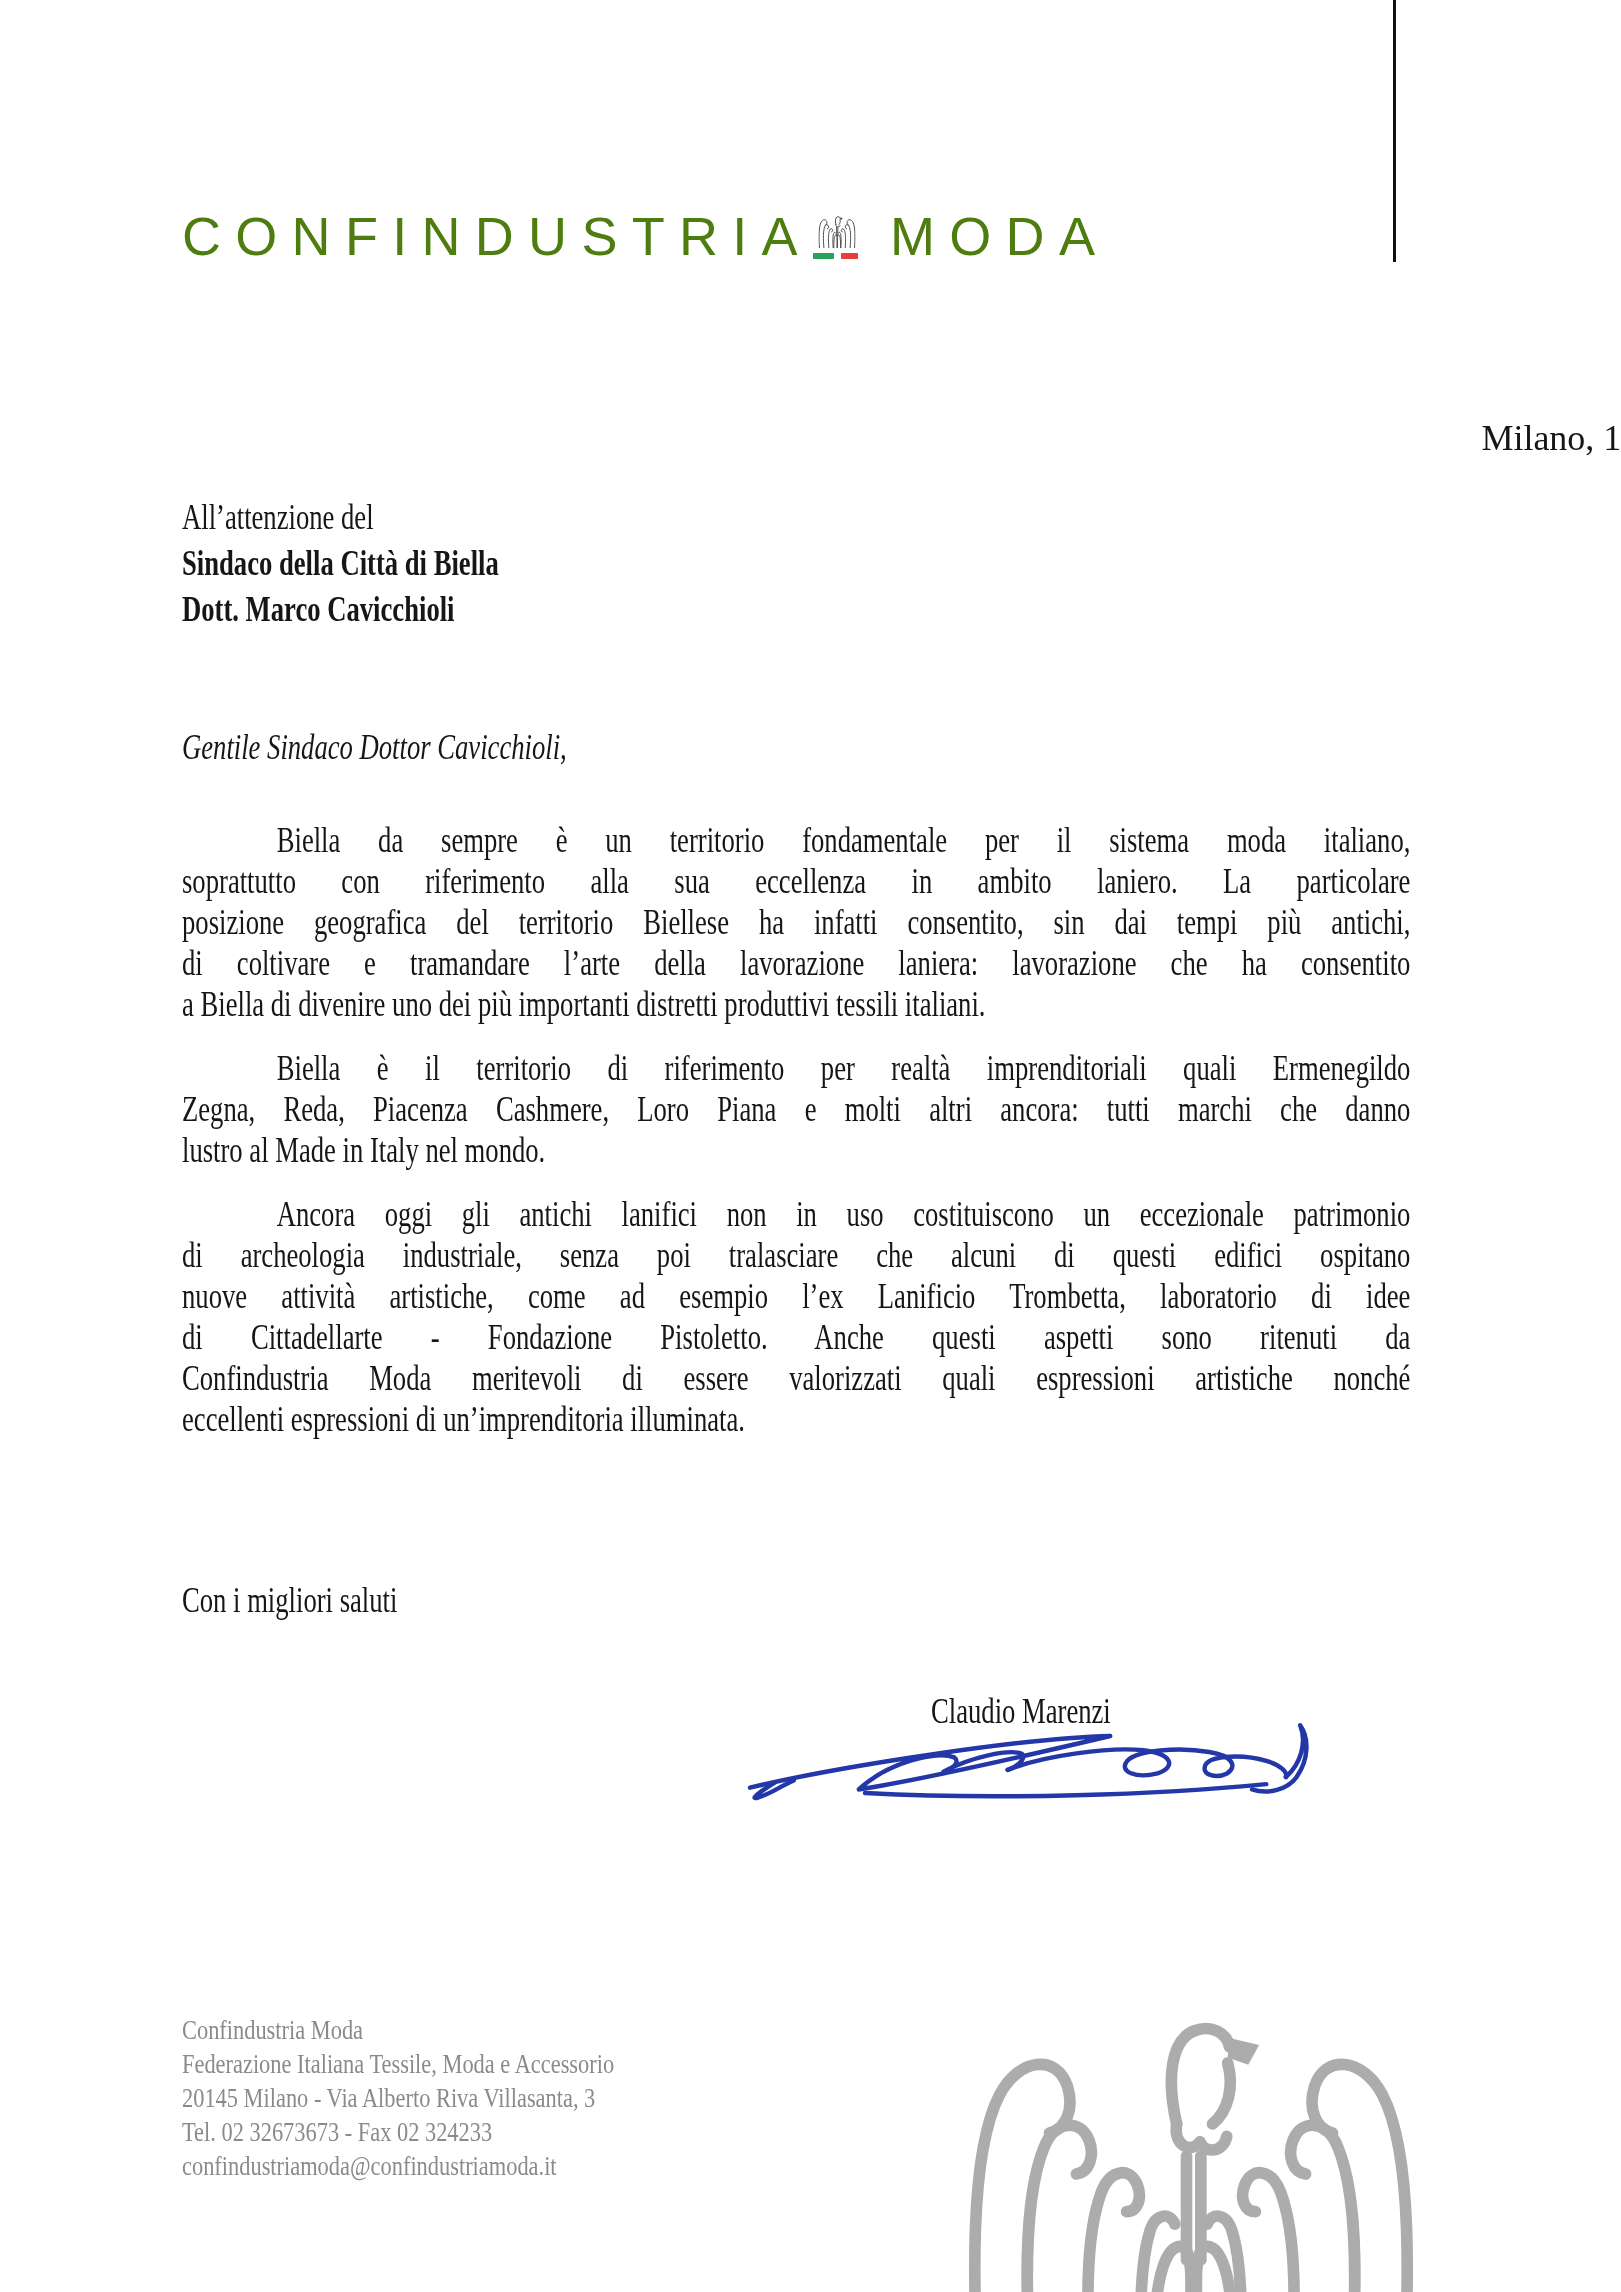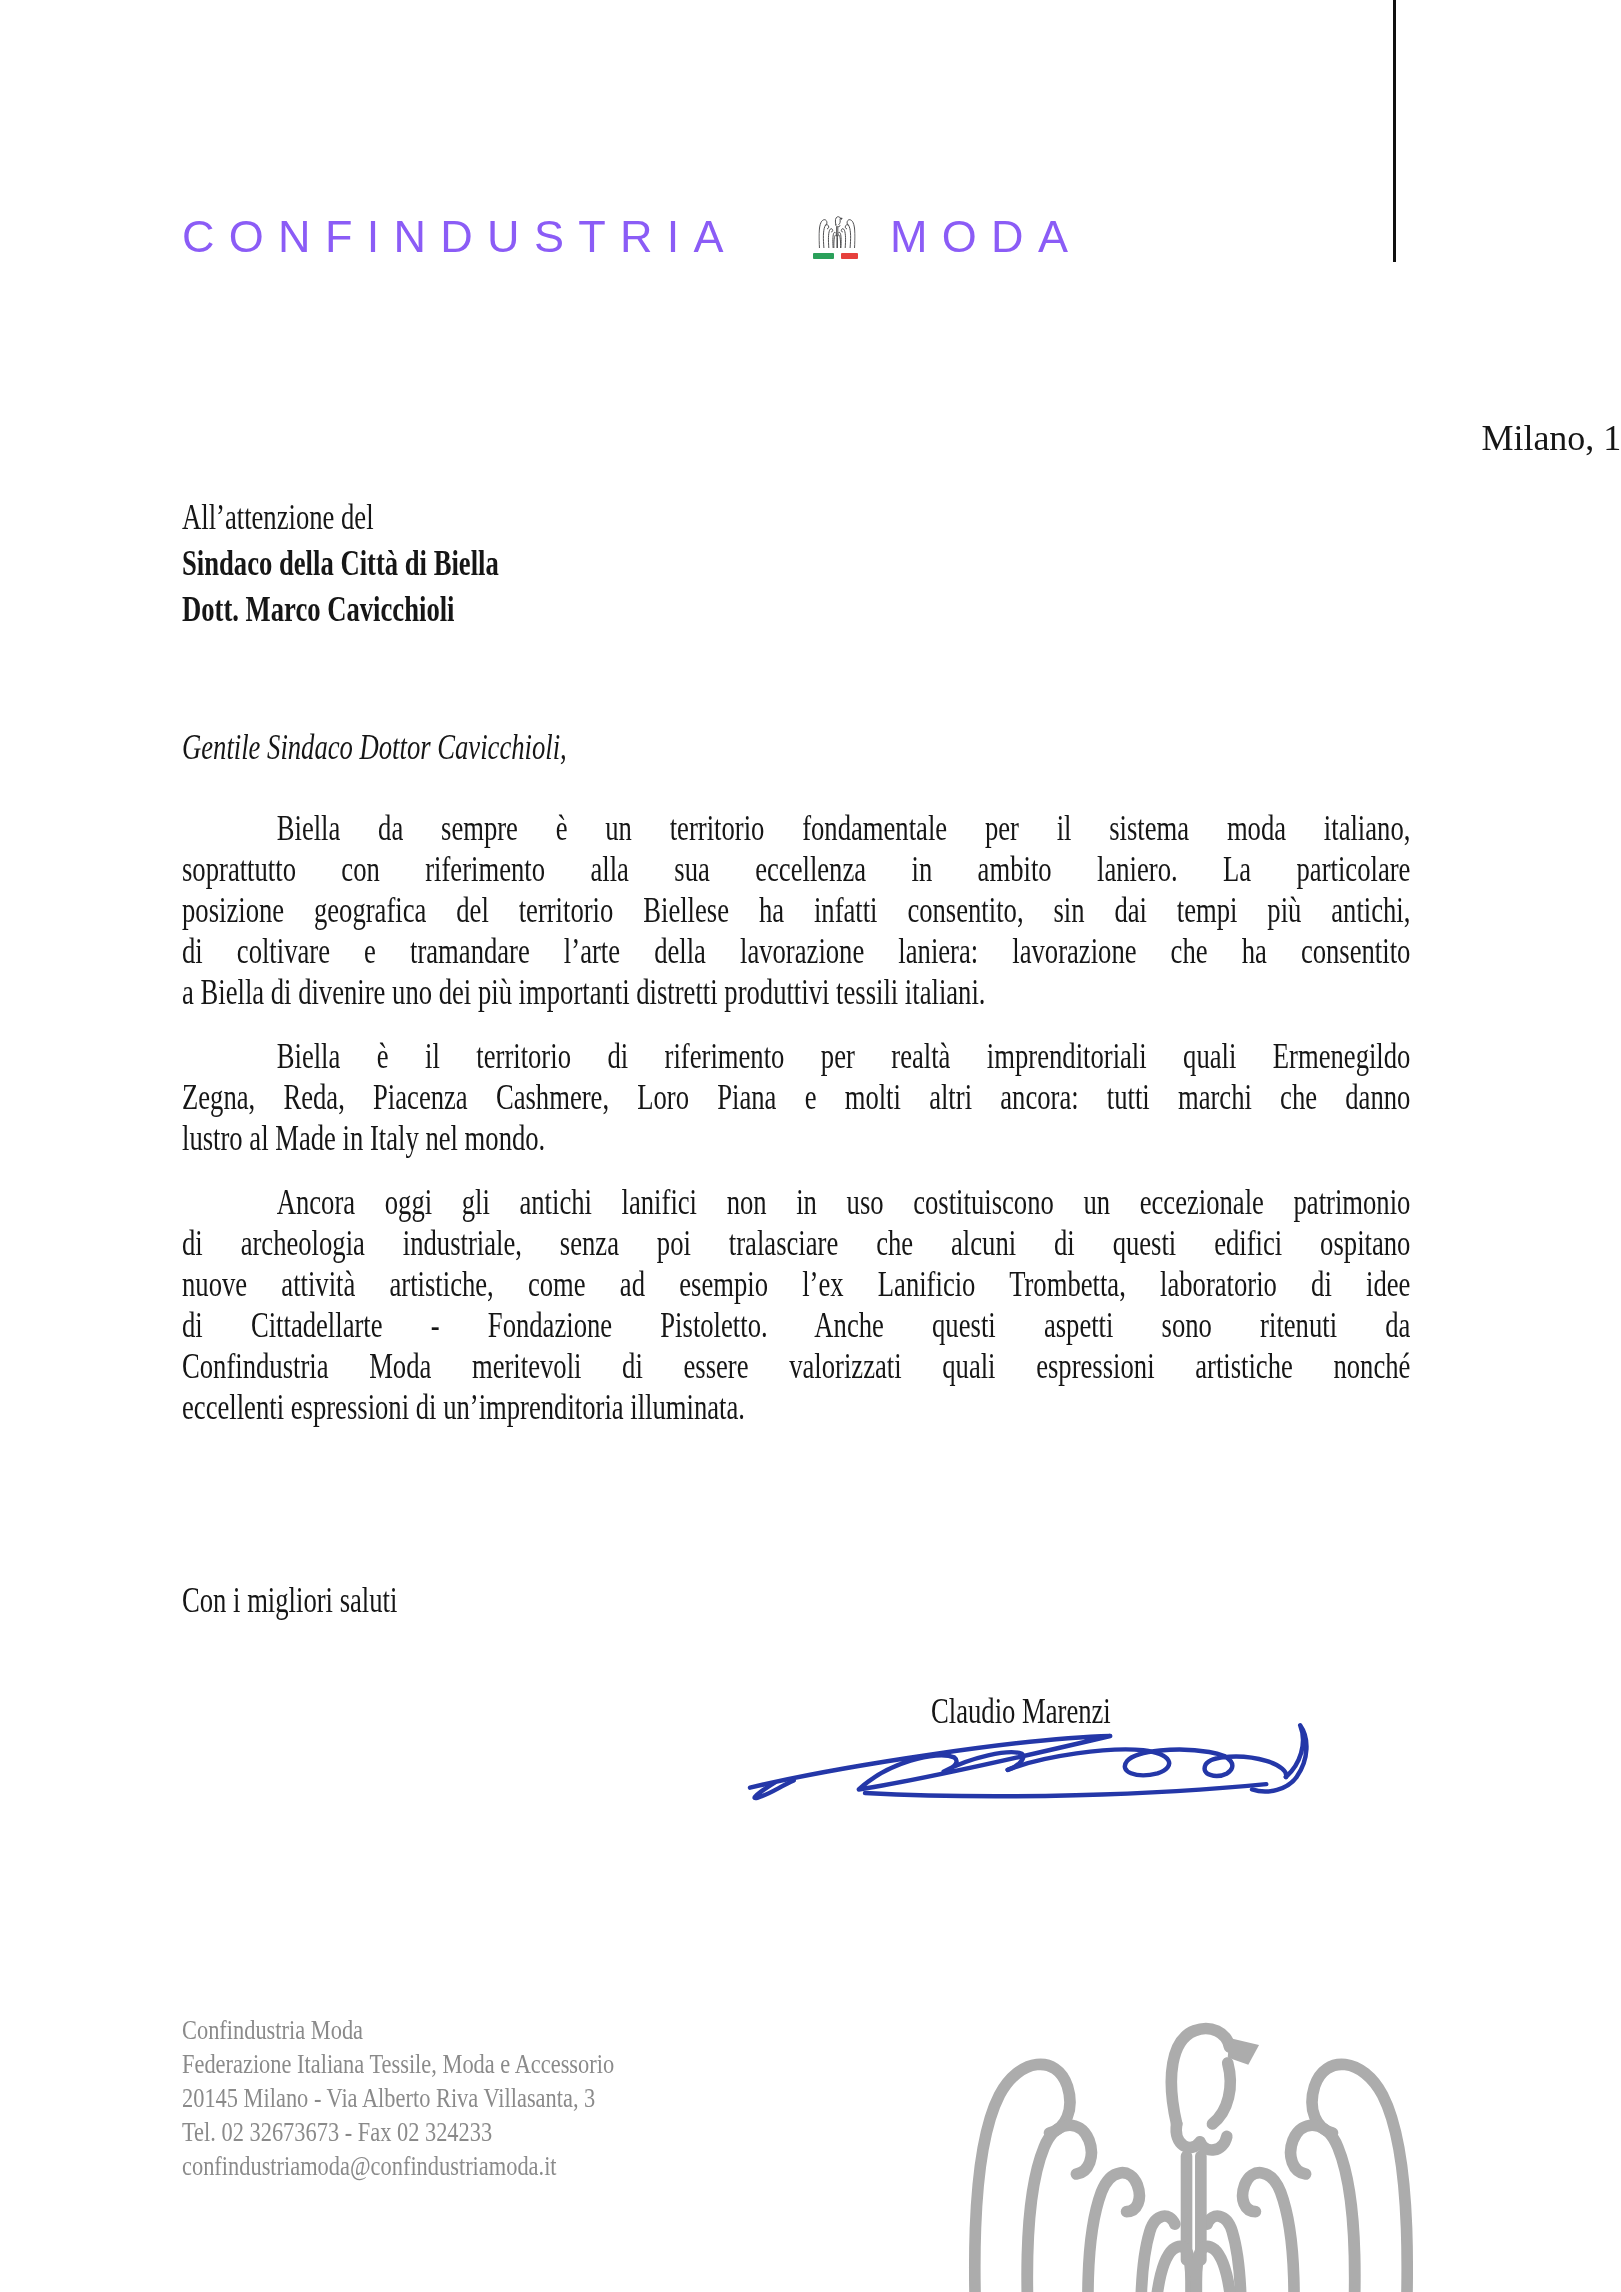--- a/index.html
+++ b/index.html
@@ -4,43 +4,43 @@
 <style>
   html,body { margin:0; padding:0; background:#ffffff; }
   #page {
     position:relative; width:1621px; height:2293px;
     background:#ffffff; overflow:hidden;
     font-family:"Liberation Serif", serif; color:#161616;
   }
   
   .brand {
     position:absolute; top:213px; font-family:"Liberation Sans", sans-serif;
-    font-size:45px; line-height:47px; font-weight:400; letter-spacing:14.3px;
-    color:#8b5cf6; white-space:nowrap;
+    font-size:54px; line-height:47px; font-weight:400; letter-spacing:14.3px;
+    color:#4d7c0f; white-space:nowrap;
   }
   #brand-left { left:182px; }
   #brand-right { left:890px; }
   #emblem-wrap { position:absolute; left:813px; top:216px; width:47px; height:47px; }
   #emblem-eagle { position:absolute; left:5.4px; top:0; width:38px; height:32px; color:#4a4a4c; }
   .flag-dash { position:absolute; top:37px; height:6.3px; border-radius:0.9px; }
   #flag-green { left:0; width:20.6px; }
   #flag-red   { left:28px; width:17px; }
   #edge-line { position:absolute; left:1393px; top:0; width:2.7px; height:262px; background:#101010; }
   
   .cond { transform:scaleX(0.74); transform-origin:0 0; }
   
   #date-line {
     position:absolute; left:182px; top:418px; width:1660px;
     font-size:36px; line-height:41px; text-align:right; white-space:nowrap;
   }
   #recipient { position:absolute; left:182px; top:494px; font-size:36px; line-height:46px; white-space:nowrap; }
   #recipient .bold { font-weight:bold; }
   #salutation { position:absolute; left:182px; top:727px; font-size:36px; line-height:41px; font-style:italic; white-space:nowrap; }
   #letter-body { position:absolute; left:182px; top:804px; width:1229px; }
-  .para { margin:4px 0 23px 0; }
+  .para { margin:16px 0 23px 0; }
   .line {
     width:1660px; height:41px; line-height:41px; font-size:36px;
     text-align:justify; text-align-last:justify;
     transform:scaleX(0.74); transform-origin:0 0;
     white-space:nowrap; box-sizing:border-box;
   }
   .line.indent { padding-left:128px; }
   .line.last { text-align-last:left; }
   .it { font-style:italic; }
   #closing { position:absolute; left:182px; top:1580px; font-size:36px; line-height:41px; white-space:nowrap; }

